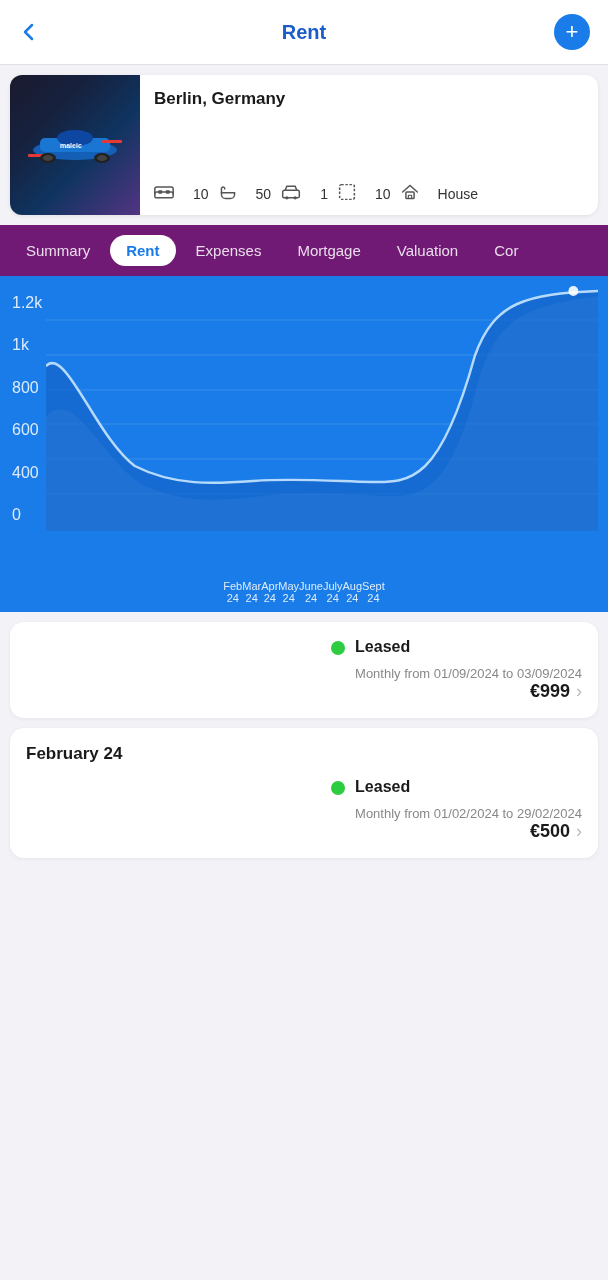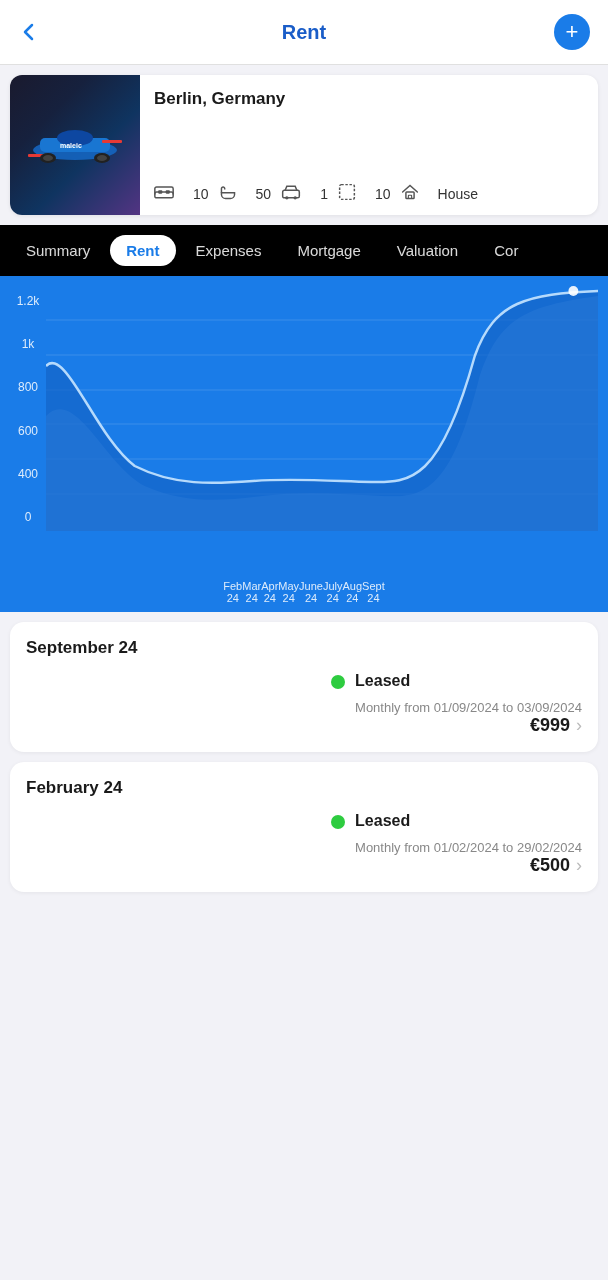--- a/index.html
+++ b/index.html
@@ -104,21 +104,21 @@
       font-size: 14px;
       color: #333;
     }
     .stat-icon {
       font-size: 16px;
       color: #555;
     }
 
     
     .tabs-container {
-      background: #000000;
+      background: #701a75;
       padding: 10px 10px;
       display: flex;
       align-items: center;
       gap: 4px;
       overflow-x: auto;
     }
     .tab-item {
       padding: 7px 16px;
       border-radius: 20px;
       font-size: 15px;
@@ -143,24 +143,24 @@
     .chart-wrapper {
       position: relative;
       height: 290px;
       width: 100%;
     }
     .chart-svg {
       width: 100%;
       height: 100%;
     }
     .y-label {
-      font-size: 12px;
+      font-size: 16px;
       color: rgba(255,255,255,0.85);
       width: 32px;
-      text-align: center;
+      text-align: left;
     }
     .x-axis-labels {
       display: flex;
       justify-content: center;
       padding: 4px 36px 8px 36px;
       background: #1a7ce8;
     }
     .x-label {
       font-size: 11px;
       color: rgba(255,255,255,0.85);
@@ -397,21 +397,20 @@
       <div>24</div>
     </div>
     <div class="x-label">
       <div>Sept</div>
       <div>24</div>
     </div>
   </div>
 </div>
 
 <div class="lease-section">
-  <div class="lease-section-title">September 24</div>
   <div class="lease-item">
     <div class="lease-item-left">
       <div class="lease-dot"></div>
       <div>
         <div class="lease-label">Leased</div>
         <div class="lease-date">Monthly from 01/09/2024 to 03/09/2024</div>
       </div>
     </div>
     <div class="lease-amount-row">
       <span class="lease-amount">€999</span>

